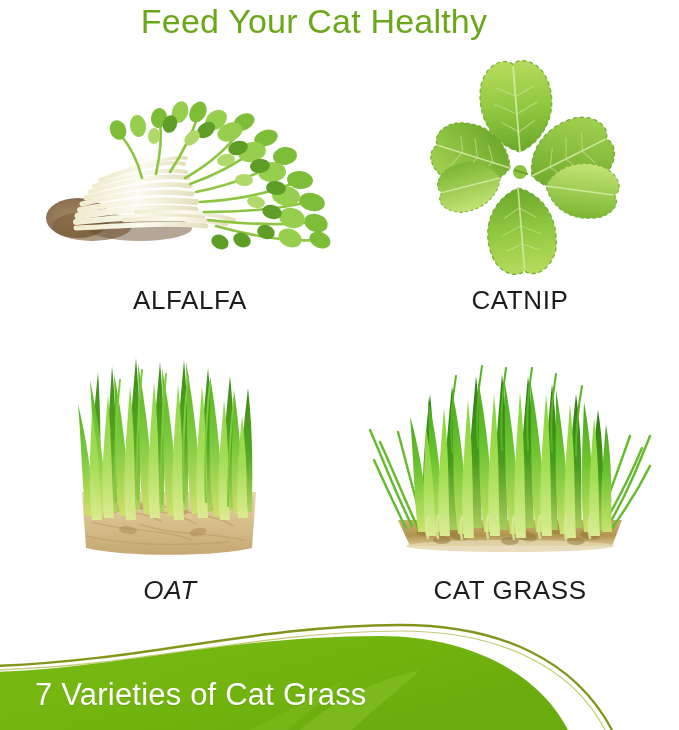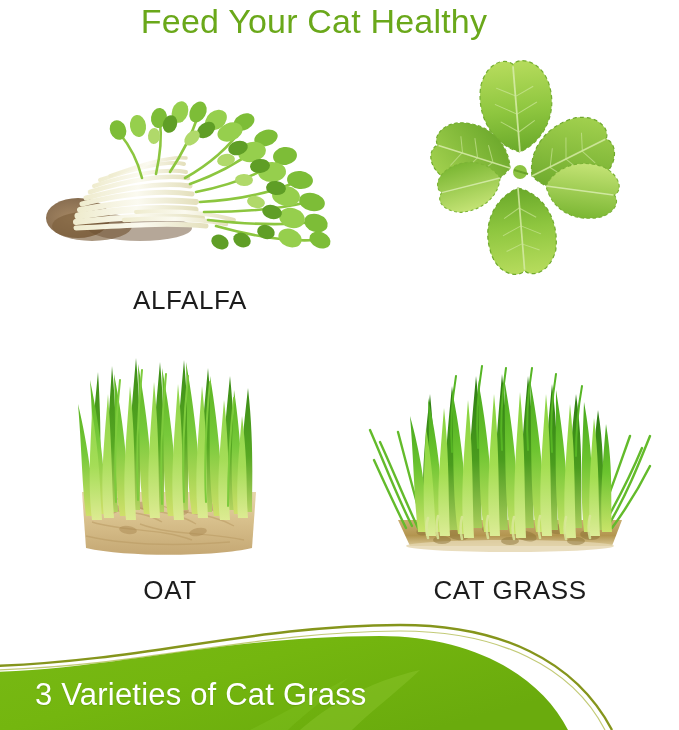--- a/index.html
+++ b/index.html
@@ -58,21 +58,21 @@
     position: absolute;
     width: 100%;
     text-align: center;
     font-size: 26px;
     color: #1c1c1c;
     letter-spacing: 0.6px;
     font-weight: 400;
   }
   .cell-alfalfa .caption { top: 225px; }
   .cell-catnip  .caption { top: 225px; }
-  .cell-oat     .caption { top: 243px; }
+  .cell-oat     .caption { top: 243px; font-style: italic; }
   .cell-grass   .caption { top: 243px; }
 
   
   .banner {
     position: absolute;
     left: 0;
     bottom: 0;
     width: 679px;
     height: 110px;
   }
@@ -268,20 +268,21 @@
               <path d="M1 -38 L 20 -46"></path>
             <path d="M2 -56 L -15 -64"></path>
               <path d="M2 -56 L 18 -62"></path>
           </g>
         </g>
 
         <circle cx="160" cy="112" r="7" fill="#8cc342"></circle>
         <path d="M154 110 L 168 114" stroke="#6aa32a" stroke-width="2" fill="none"></path>
       </svg>
     </div>
+    <div class="caption">CATNIP</div>
   </div>
 
   <div class="cell cell-oat">
     <div class="photo">
       <svg viewBox="0 0 300 240" width="300" height="240" aria-hidden="true">
         <defs>
           <linearGradient id="oatBlade" x1="0" y1="0" x2="0" y2="1">
             <stop offset="0%" stop-color="#59b320"></stop>
             <stop offset="45%" stop-color="#77c93a"></stop>
             <stop offset="100%" stop-color="#cfe06a"></stop>
@@ -492,14 +493,14 @@
     </defs>
 
     <path d="M-5 46 C 150 40 250 6 400 5 C 500 5 575 40 612 110" fill="none" stroke="#7e8f10" stroke-width="2.4" opacity="0.95"></path>
     <path d="M-5 50 C 150 45 255 12 400 11 C 498 11 572 46 605 110" fill="none" stroke="#a8b33c" stroke-width="1.2" opacity="0.7"></path>
 
     <path d="M-5 52 C 120 48 230 16 380 16 C 470 16 540 54 568 110 L -5 110 Z" fill="url(#bnFill)"></path>
 
     <path d="M300 110 C 330 84 368 62 420 50 C 392 76 368 94 352 110 Z" fill="#8cc62f" opacity="0.45"></path>
     <path d="M250 110 C 286 92 318 74 348 58 C 322 82 300 98 288 110 Z" fill="#8ac82c" opacity="0.28"></path>
   </svg>
-  <div class="banner-text">3 Varieties of Cat Grass</div>
+  <div class="banner-text">7 Varieties of Cat Grass</div>
 </div>
 
 </body></html>

